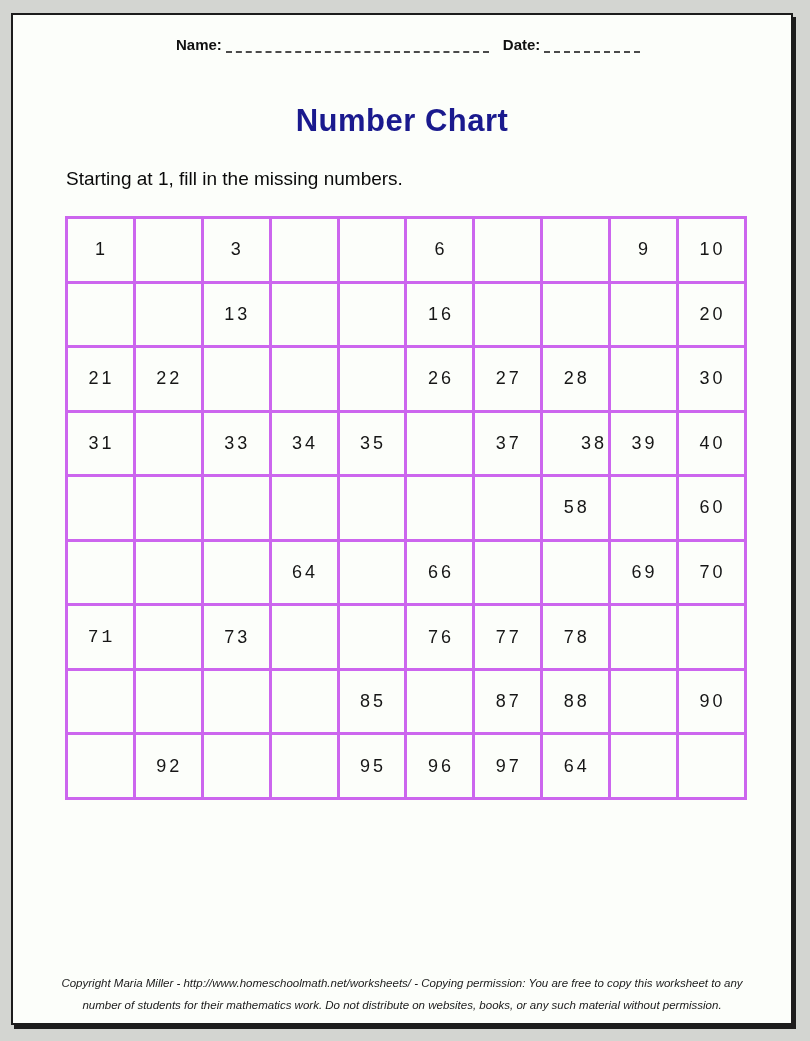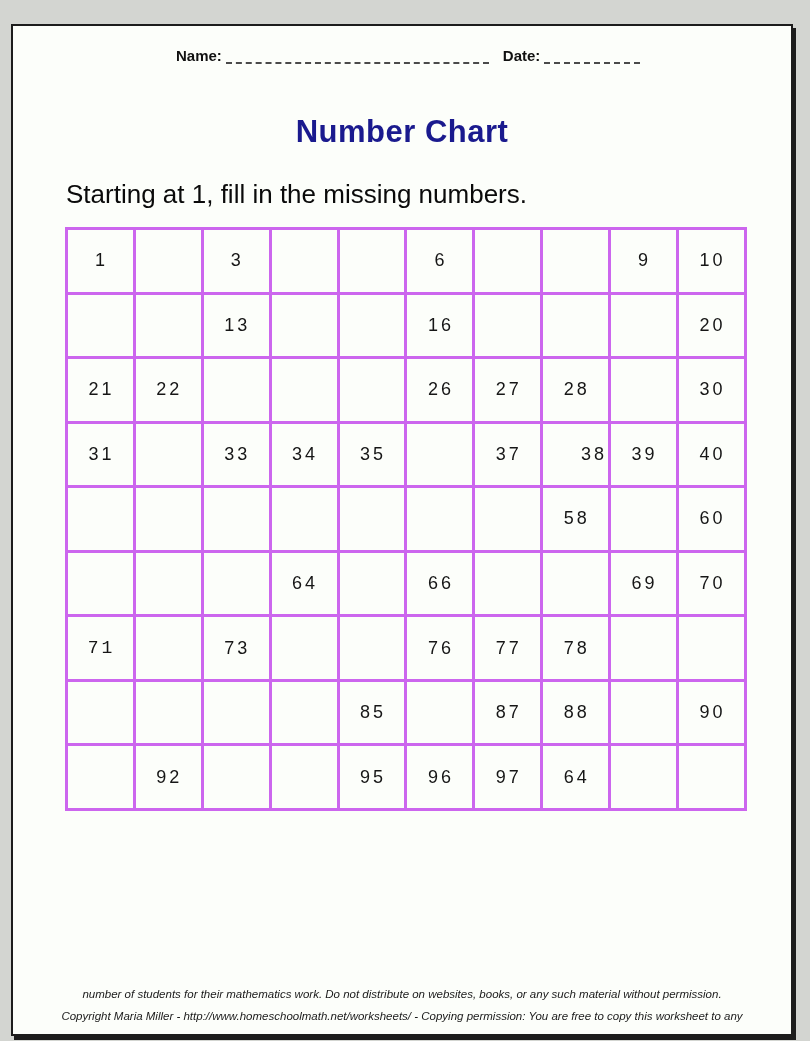--- a/index.html
+++ b/index.html
@@ -7,21 +7,21 @@
     padding: 0;
     width: 810px;
     height: 1041px;
     background: #d3d5d1;
     font-family: "Liberation Sans", sans-serif;
     overflow: hidden;
   }
   .page {
     position: absolute;
     left: 11px;
-    top: 24px;
+    top: 13px;
     width: 778px;
     height: 1008px;
     background: #fcfefa;
     border: 2px solid #1c1c1c;
     box-shadow: 3px 4px 0 0 #1c1c1c;
   }
   .header-row {
     position: absolute;
     top: 21px;
     left: 163px;
@@ -50,21 +50,21 @@
     text-align: center;
     font-size: 31px;
     font-weight: bold;
     letter-spacing: 0.5px;
     margin: 0;
   }
   .instruction {
     position: absolute;
     top: 153px;
     left: 53px;
-    font-size: 26px;
+    font-size: 19px;
     color: #0a0a0a;
     margin: 0;
   }
   table.number-grid {
     position: absolute;
     left: 52px;
     top: 201px;
     width: 682px;
     height: 584px;
     border-collapse: collapse;
@@ -215,17 +215,17 @@
           <td style="border-color: rgb(204, 102, 238);">96</td>
           <td style="border-color: rgb(204, 102, 238);">97</td>
           <td style="border-color: rgb(204, 102, 238);">64</td>
           <td style="border-color: rgb(204, 102, 238);"></td>
           <td style="border-color: rgb(204, 102, 238);"></td>
         </tr>
       </tbody>
   </table>
 
   <div class="footer">
+    <div>Copyright Maria Miller - http://www.homeschoolmath.net/worksheets/ - Copying permission: You are free to copy this worksheet to any</div>
     <div>number of students for their mathematics work. Do not distribute on websites, books, or any such material without permission.</div>
-    <div>Copyright Maria Miller - http://www.homeschoolmath.net/worksheets/ - Copying permission: You are free to copy this worksheet to any</div>
   </div>
 
 </div>
 
 </body></html>

